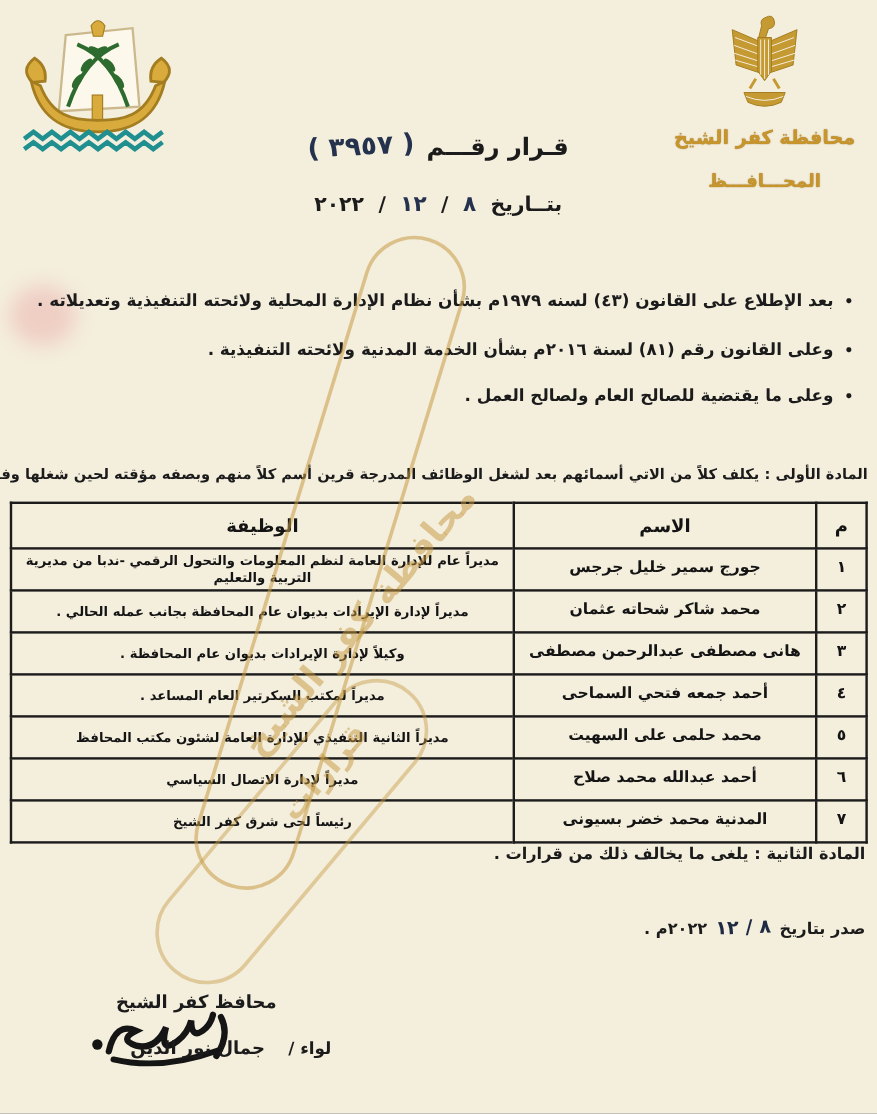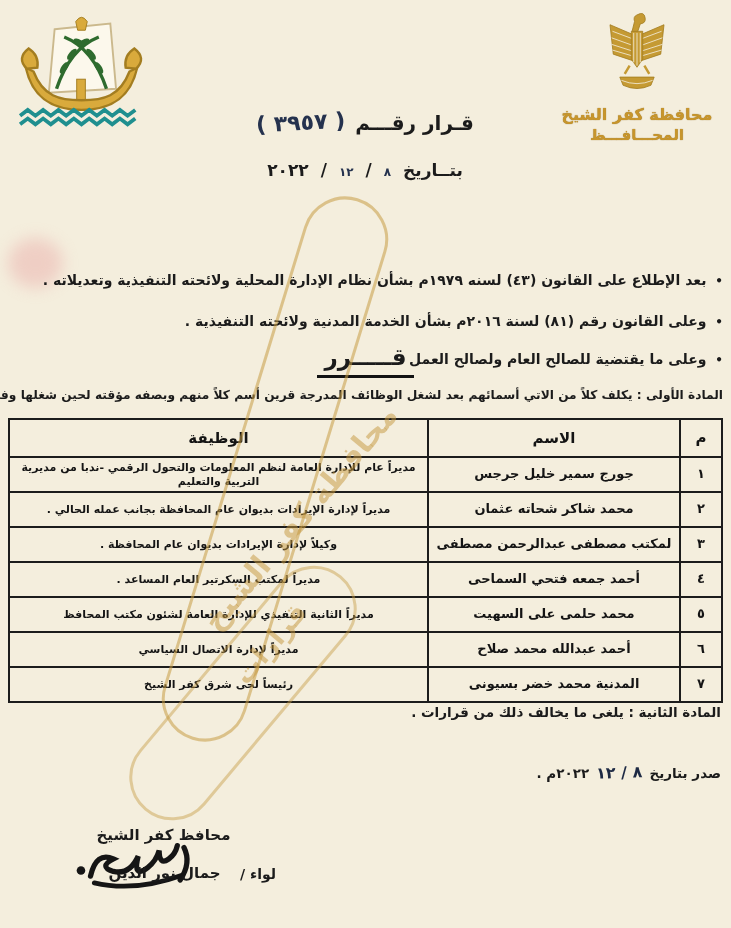--- a/index.html
+++ b/index.html
@@ -12,29 +12,29 @@
     font-weight:700;
     color:#1b1b1b;
     overflow:hidden;
     margin:0 auto;
   }
   .abs{position:absolute;}
   
   .logo-left{left:14px;top:12px;}
   .emblem{right:14px;top:10px;width:160px;text-align:center;z-index:2;}
   .org1{font-size:16px;color:#c7952c;margin-top:1px;text-shadow:0 0 1px #8a6511;}
-  .org2{font-size:15px;color:#c7952c;margin-top:2px;letter-spacing:2px;text-shadow:0 0 1px #8a6511;}
+  .org2{font-size:15px;color:#c7952c;margin-top:18px;letter-spacing:2px;text-shadow:0 0 1px #8a6511;}
   
   .decree-line{top:110px;left:170px;width:390px;display:flex;justify-content:center;gap:10px;font-size:20px;align-items:baseline;z-index:2;}
   .hand{color:#25324e;display:inline-block;transform:rotate(-3deg);font-size:22px;letter-spacing:3px;}
   .date-line{top:160px;left:200px;width:330px;display:flex;justify-content:center;gap:12px;font-size:17px;align-items:baseline;z-index:2;}
-  .date-hand{color:#25324e;font-size:12px;}
+  .date-hand{color:#25324e;font-size:18px;}
   .gov-heading{right:16px;top:200px;font-size:21px;border-bottom:3px solid #121212;padding:0 2px 5px 2px;z-index:2;}
   
-  .bullet{right:8px;font-size:14px;white-space:nowrap;direction:rtl;z-index:2;margin-top:29px;}
+  .bullet{right:20px;font-size:14px;white-space:nowrap;direction:rtl;z-index:2;}
   .bullet .bdot{font-size:12px;padding-left:4px;}
   .b1{top:243px;} .b2{top:284px;} .b3{top:322px;}
   
   .qarrar{top:344px;left:0;right:0;text-align:center;z-index:2;}
   .qarrar span{font-size:23px;border-bottom:3px solid #121212;padding:0 8px 5px;letter-spacing:2px;}
   .article{direction:rtl;text-align:right;z-index:2;}
   .article1{top:388px;right:8px;left:4px;font-size:12.2px;white-space:nowrap;letter-spacing:-0.2px;}
   .article2{top:704px;right:10px;font-size:13.5px;}
   .article3{top:733px;right:10px;font-size:13.5px;}
   .issued{top:763px;right:10px;display:flex;gap:7px;font-size:13.5px;align-items:baseline;z-index:2;}
@@ -133,23 +133,20 @@
   </div>
   <div class="abs bullet b2">
     <span class="bdot">•</span>
     <span>وعلى القانون رقم (٨١) لسنة ٢٠١٦م بشأن الخدمة المدنية ولائحته التنفيذية .</span>
   </div>
   <div class="abs bullet b3">
     <span class="bdot">•</span>
     <span>وعلى ما يقتضية للصالح العام ولصالح العمل .</span>
   </div>
 
-  <div class="abs qarrar">
-    <span>قـــــرر</span>
-  </div>
 
   <div class="abs article article1">المادة الأولى : يكلف كلاً من الاتي أسمائهم بعد لشغل الوظائف المدرجة قرين أسم كلاً منهم وبصفه مؤقته لحين شغلها وفقاً للقانون وهم :</div>
 
   <table class="maintable">
     <thead>
       <tr>
         <th class="c-num">م</th>
         <th class="c-name">الاسم</th>
         <th class="c-pos">الوظيفة</th>
       </tr>
@@ -160,21 +157,21 @@
         <td class="c-name">جورج سمير خليل جرجس</td>
         <td class="c-pos">مديراً عام للإدارة العامة لنظم المعلومات والتحول الرقمي -ندبا من مديرية التربية والتعليم</td>
       </tr>
       <tr>
         <td class="c-num">٢</td>
         <td class="c-name">محمد شاكر شحاته عثمان</td>
         <td class="c-pos">مديراً لإدارة الإيرادات بديوان عام المحافظة بجانب عمله الحالي .</td>
       </tr>
       <tr>
         <td class="c-num">٣</td>
-        <td class="c-name">لمكتب مصطفى عبدالرحمن مصطفى</td>
+        <td class="c-name">هانى مصطفى عبدالرحمن مصطفى</td>
         <td class="c-pos">وكيلاً لإدارة الإيرادات بديوان عام المحافظة .</td>
       </tr>
       <tr>
         <td class="c-num">٤</td>
         <td class="c-name">أحمد جمعه فتحي السماحى</td>
         <td class="c-pos">مديراً لمكتب السكرتير العام المساعد .</td>
       </tr>
       <tr>
         <td class="c-num">٥</td>
         <td class="c-name">محمد حلمى على السهيت</td>

